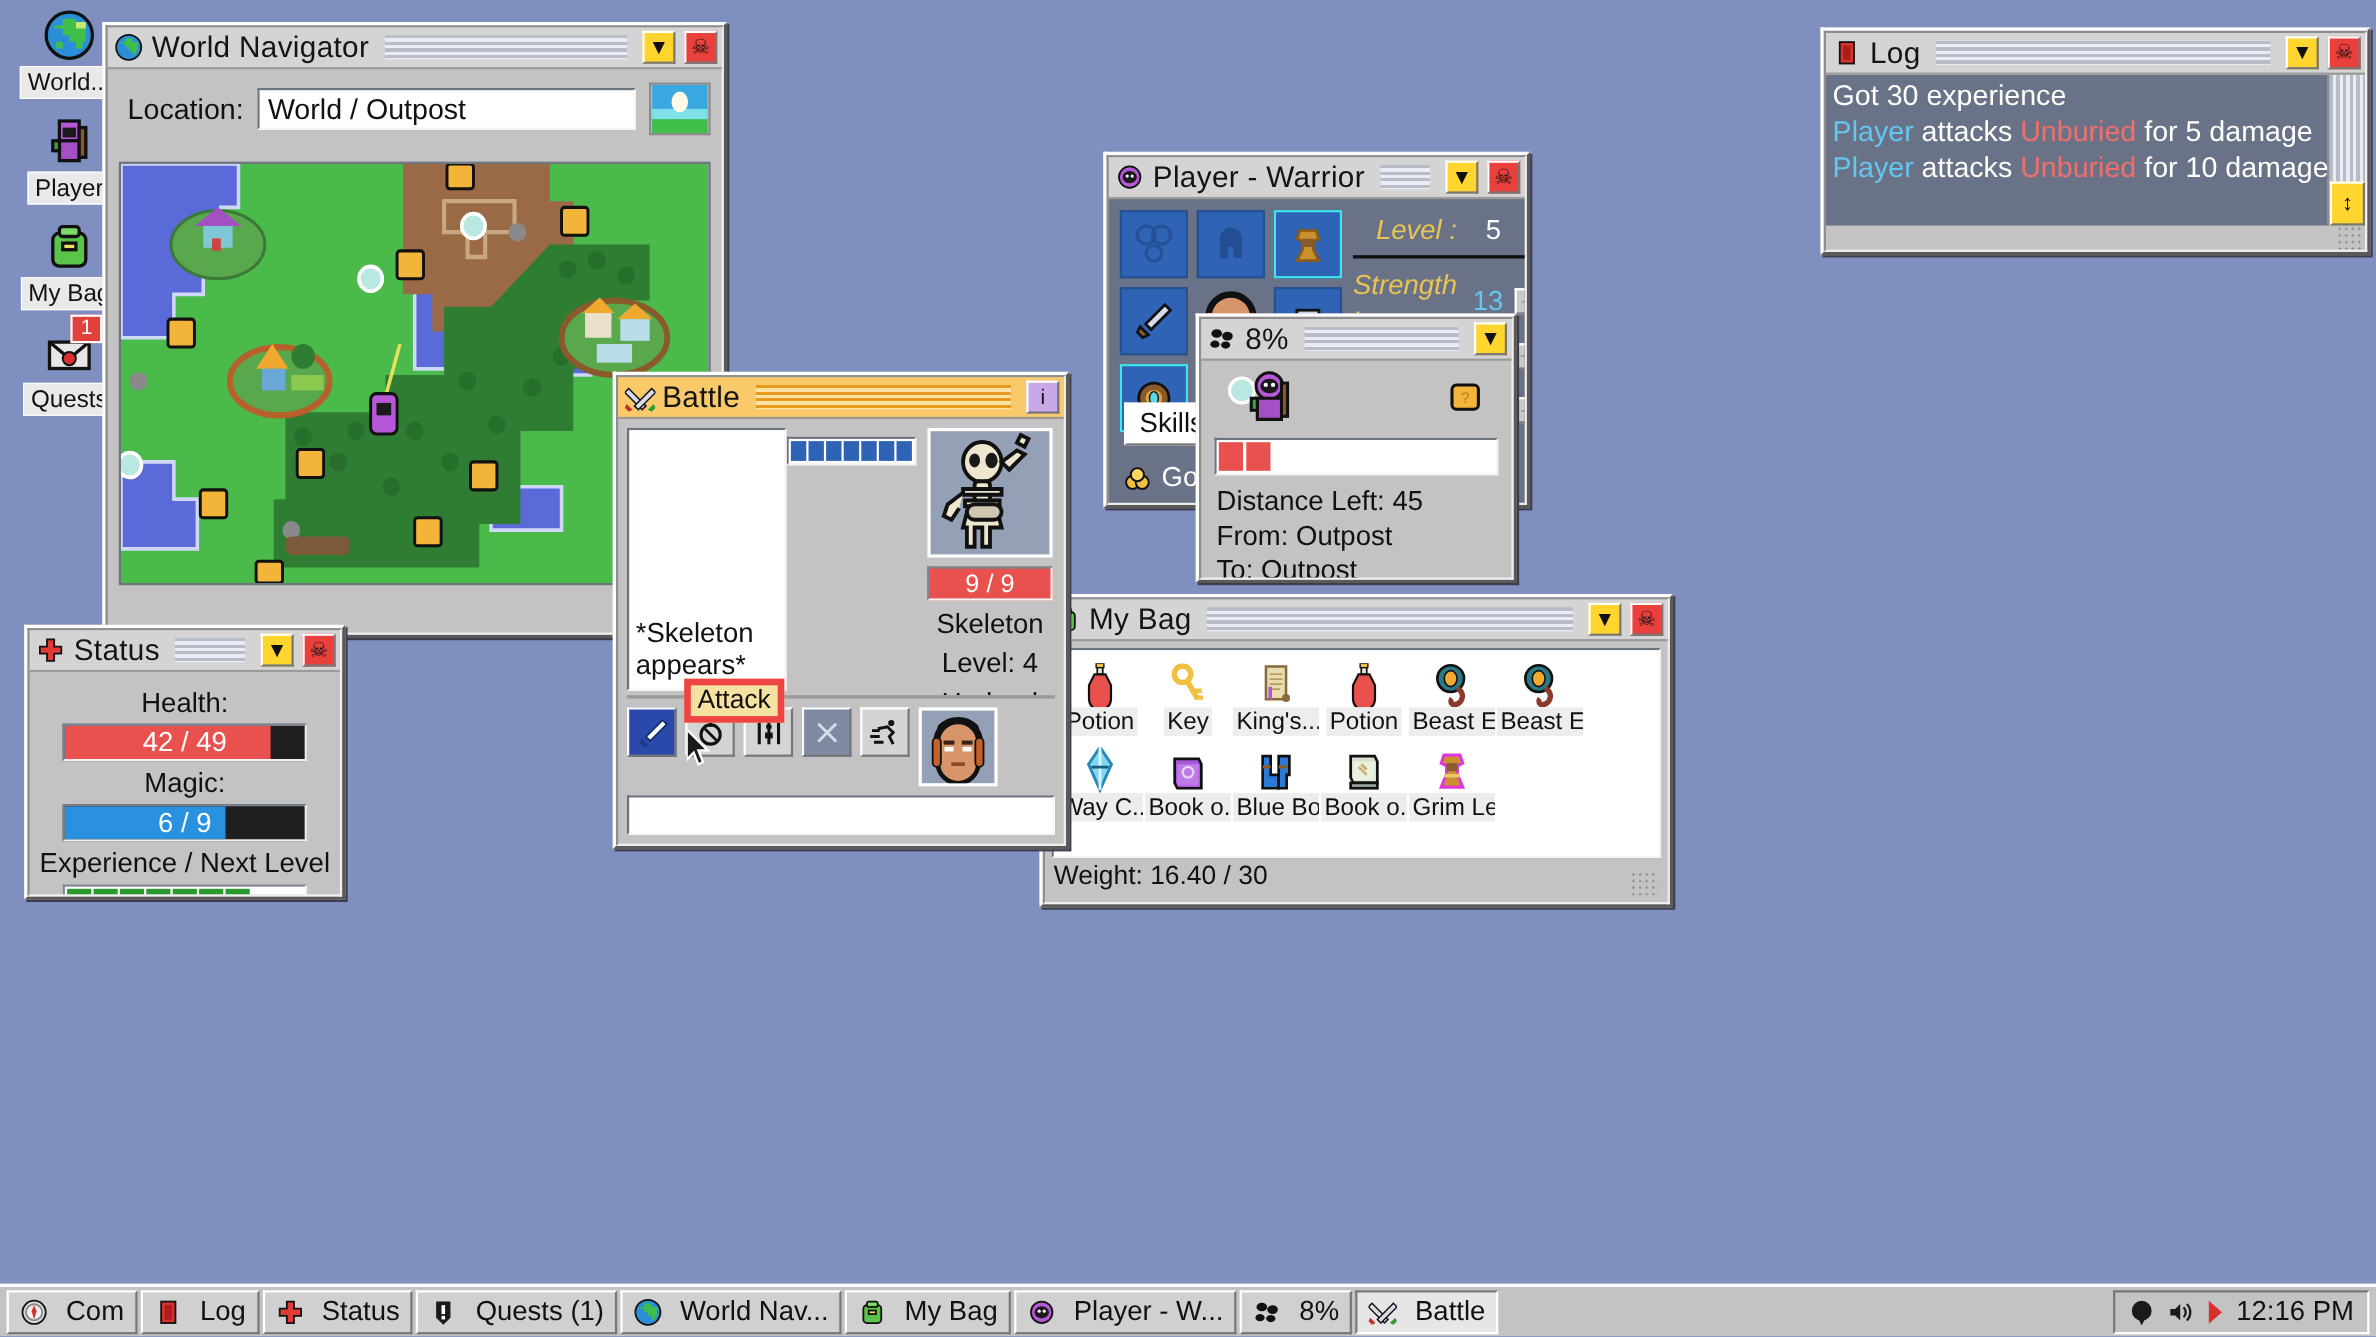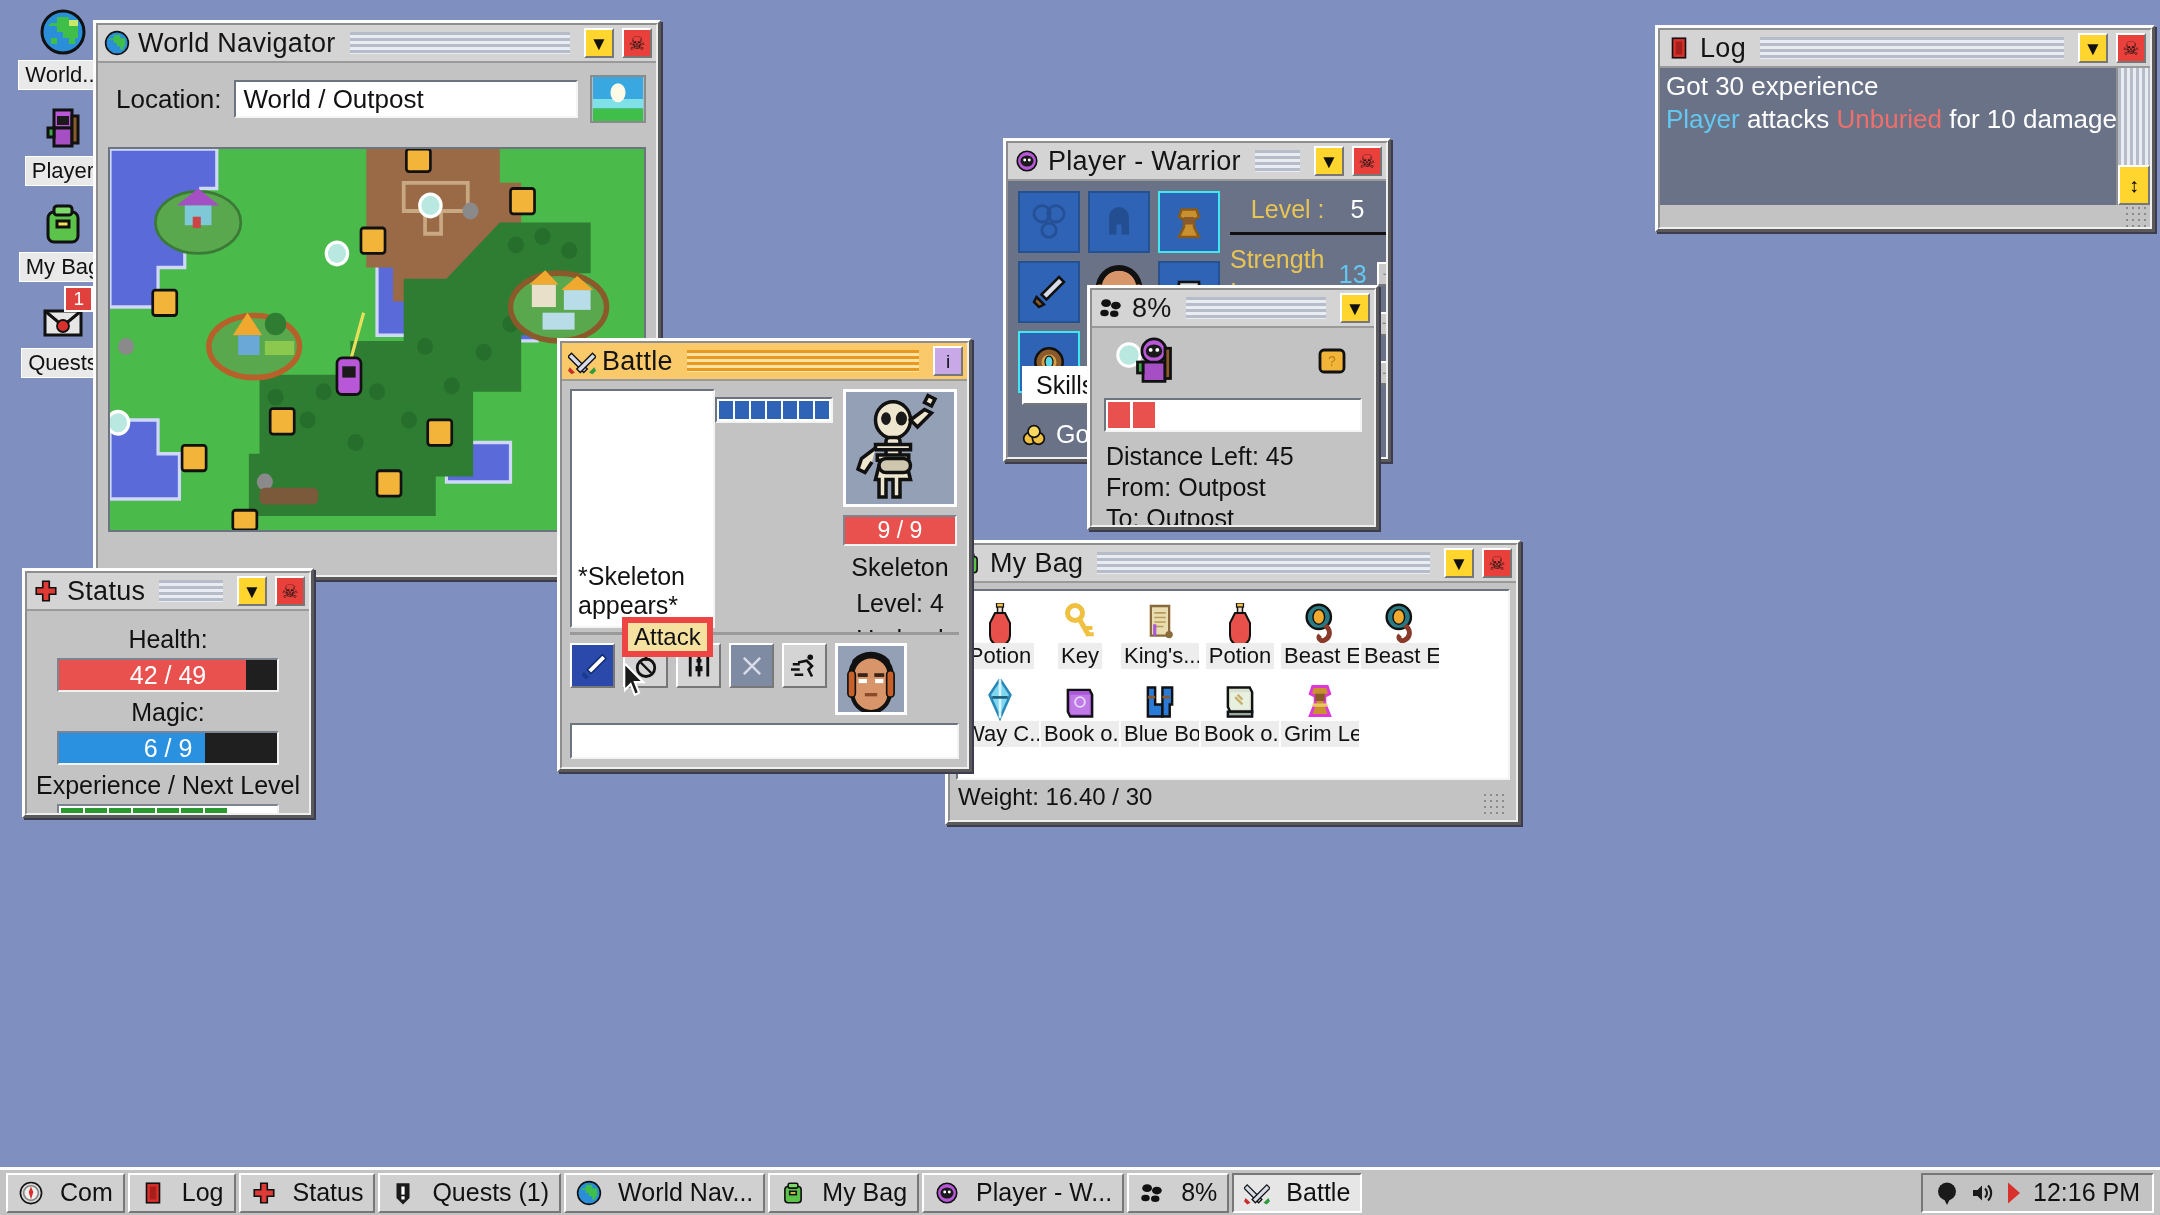--- a/index.html
+++ b/index.html
@@ -98,21 +98,21 @@
   #player{ left:1003px; top:138px; width:388px; height:324px; }
   #player .client{ background:#6a7287; padding:10px; display:flex; gap:10px; }
   .eqgrid{ display:grid; grid-template-columns:repeat(3,62px); grid-auto-rows:62px; gap:8px; }
   .eqslot{ background:#2f63b5; border:2px solid #24518f; position:relative;
         display:flex;align-items:center;justify-content:center; }
   .eqslot.lit{ outline:2px solid #3fe8f0; outline-offset:-2px; }
   .eqslot.portrait{ background:transparent; border:none; }
   .statcol{ flex:1; padding-top:4px; }
   .statline{ display:flex; align-items:center; justify-content:flex-end; gap:10px;
         font-size:25px; margin-bottom:6px; }
-  .statline .k{ color:#e8c552; } .statline .v{ color:#63c7ef; min-width:30px; text-align:right;}
+  .statline .k{ color:#e8c552;font-style:italic; } .statline .v{ color:#63c7ef; min-width:30px; text-align:right;}
   .statline .v.white{ color:#fff; }
   .plusbtn{ width:24px; height:24px; background:#c9c9c9; border:2px solid #fff;
         border-right-color:#777; border-bottom-color:#777; position:relative; }
   .plusbtn:after{ content:"＋"; position:absolute; inset:0; font-size:16px; color:#8a8a8a;
         display:flex;align-items:center;justify-content:center; }
   .hrline{ height:3px; background:#111; margin:8px 0 10px; }
   .skillsbtn{ position:absolute; left:14px; bottom:52px; background:#fff;
         border:2px solid #fff; border-right-color:#777; border-bottom-color:#777;
         font-size:25px; padding:3px 12px; color:#111; }
   .goldrow{ position:absolute; left:12px; bottom:8px; display:flex; align-items:center;
@@ -409,20 +409,21 @@
           </svg>
         </div>
         <div class="title-txt">Log</div>
         <div class="title-fill"></div>
         <div class="tbtn min">▼</div>
         <div class="tbtn close">☠</div>
       </div>
       <div class="logbody">
         <div class="logtext" id="logtext">
             <div><span>Got 30 experience</span></div>
+            <div><span class="c-blue">Player</span><span> attacks </span><span class="c-red">Unburied</span><span> for 5 damage</span></div>
             <div><span class="c-blue">Player</span><span> attacks </span><span class="c-red">Unburied</span><span> for 10 damage</span></div>
           </div>
         <div class="vscroll">
           <div class="vtrack"></div>
           <div class="vthumb">↕</div>
         </div>
       </div>
       <div class="resize"></div>
     </div>
   </div>

